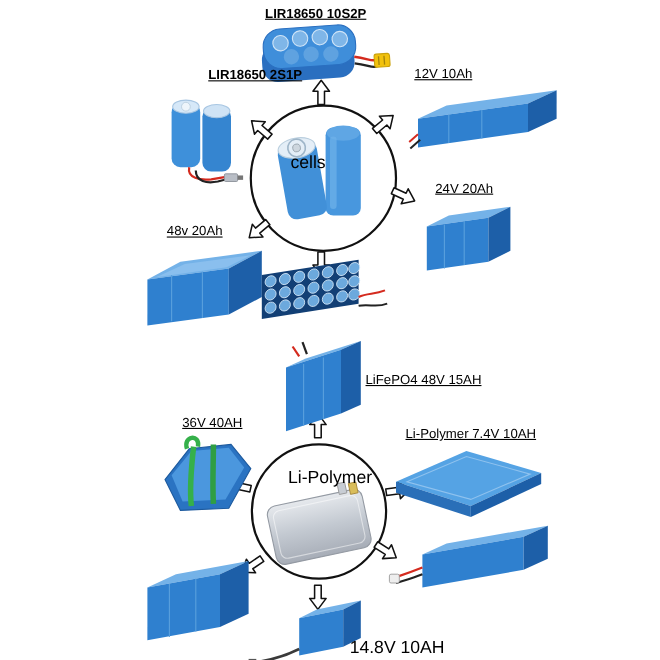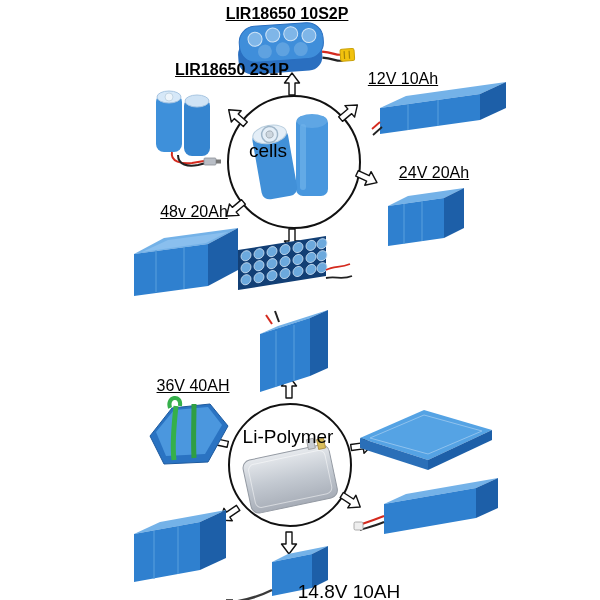--- a/index.html
+++ b/index.html
@@ -3,24 +3,24 @@
 <meta charset="utf-8">
 <style>
   html,body{margin:0;padding:0;background:#fff;}
   #stage{
     position:relative;width:600px;height:600px;background:#ffffff;
     font-family:"Liberation Sans","DejaVu Sans",sans-serif;overflow:hidden;
   }
   #art{position:absolute;left:0;top:0;}
   .lbl{
     position:absolute;transform:translateX(-50%);
-    font-size:16px;color:#000;text-decoration:underline;white-space:nowrap;
+    font-size:12px;color:#000;text-decoration:underline;white-space:nowrap;
   }
   .lbl.bold{font-weight:bold;}
-  .lbl.plain{text-decoration:none;font-size:19px;}
+  .lbl.plain{text-decoration:none;font-size:16px;margin-left:12px;}
   .arrow{fill:#ffffff;stroke:#111111;stroke-width:1.4;stroke-linejoin:round;}
   .hub{fill:none;stroke:#111111;stroke-width:2;}
 </style>
 </head>
 <body>
 
 <div id="stage">
 
 <svg id="art" width="600" height="600" viewBox="0 0 600 600">
   <defs>
@@ -202,22 +202,24 @@
     <polygon points="16,22 56,14 72,6 32,14" fill="#74b2e8"></polygon>
     <polygon points="16,22 56,14 56,48 16,56" fill="#2f80cf"></polygon>
     <polygon points="56,14 72,6 72,40 56,48" fill="#1d5fa8"></polygon>
     <path d="M16,50 C4,56 -8,60 -24,62" fill="none" stroke="#3a3a3a" stroke-width="2.4"></path>
     <rect x="-30" y="59" width="7" height="5" fill="#555"></rect>
   </g>
 </svg>
 
   <div class="lbl bold" style="left:287px;top:5px;">LIR18650 10S2P</div>
   <div class="lbl bold" style="left:188px;top:61px;margin-left:44px;">LIR18650 2S1P</div>
-  <div class="lbl" style="left:403px;top:70px;">12V 10Ah</div>
-  <div class="lbl" style="left:434px;top:164px;">24V 20Ah</div>
-  <div class="lbl" style="left:194px;top:203px;">48v 20Ah</div>
+  <div class="lbl" style="left:403px;top:60px;">12V 10Ah</div>
+  <div class="lbl" style="left:422px;top:164px;">24V 20Ah</div>
+  <div class="lbl" style="left:177px;top:203px;">48v 20Ah</div>
   <div class="lbl plain" style="left:268px;top:140px;">cells</div>
 
+  <div class="lbl" style="left:385px;top:338px;">LiFePO4 48V 15AH</div>
   <div class="lbl" style="left:166px;top:377px;margin-left:27px;">36V 40AH</div>
+  <div class="lbl" style="left:428px;top:387px;">Li-Polymer 7.4V 10AH</div>
   <div class="lbl plain" style="left:349px;top:581px;">14.8V 10AH</div>
   <div class="lbl plain" style="left:288px;top:426px;">Li-Polymer</div>
 
 </div>
 
 </body></html>

